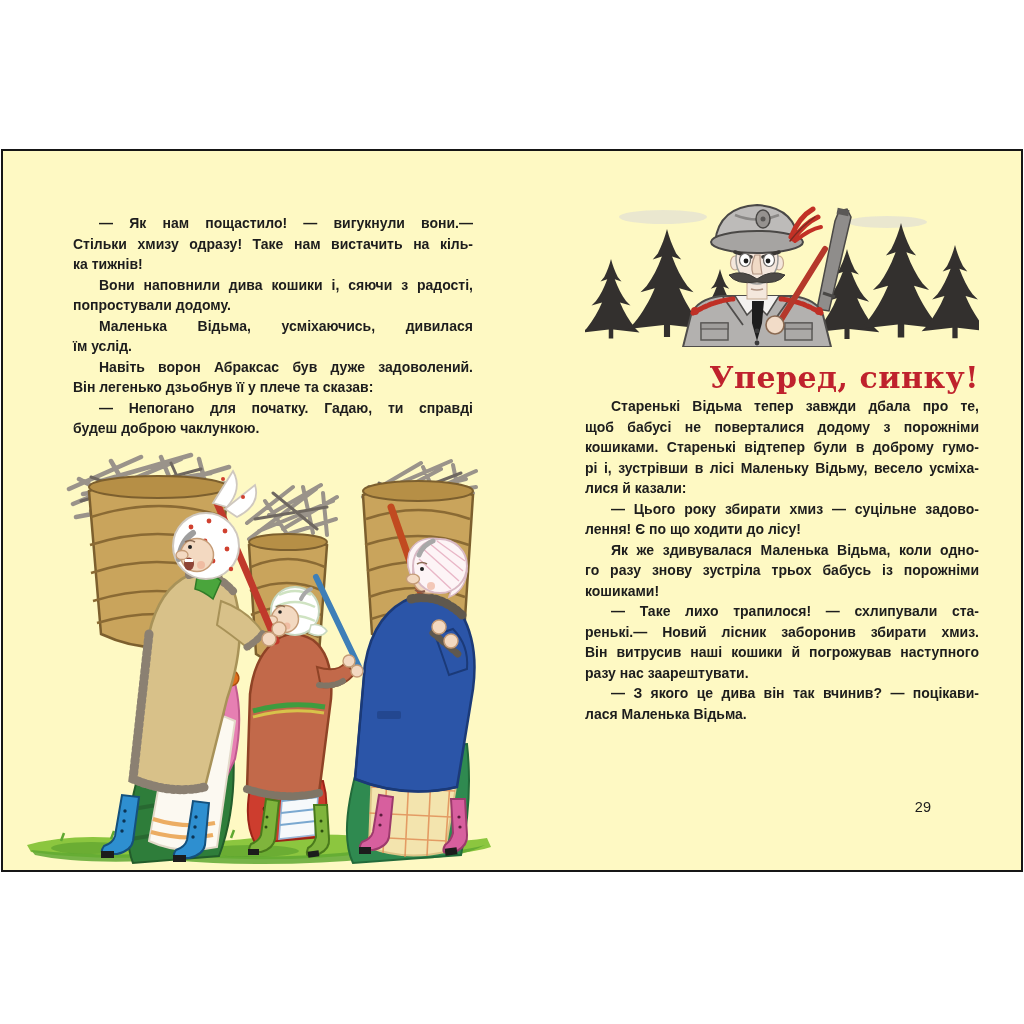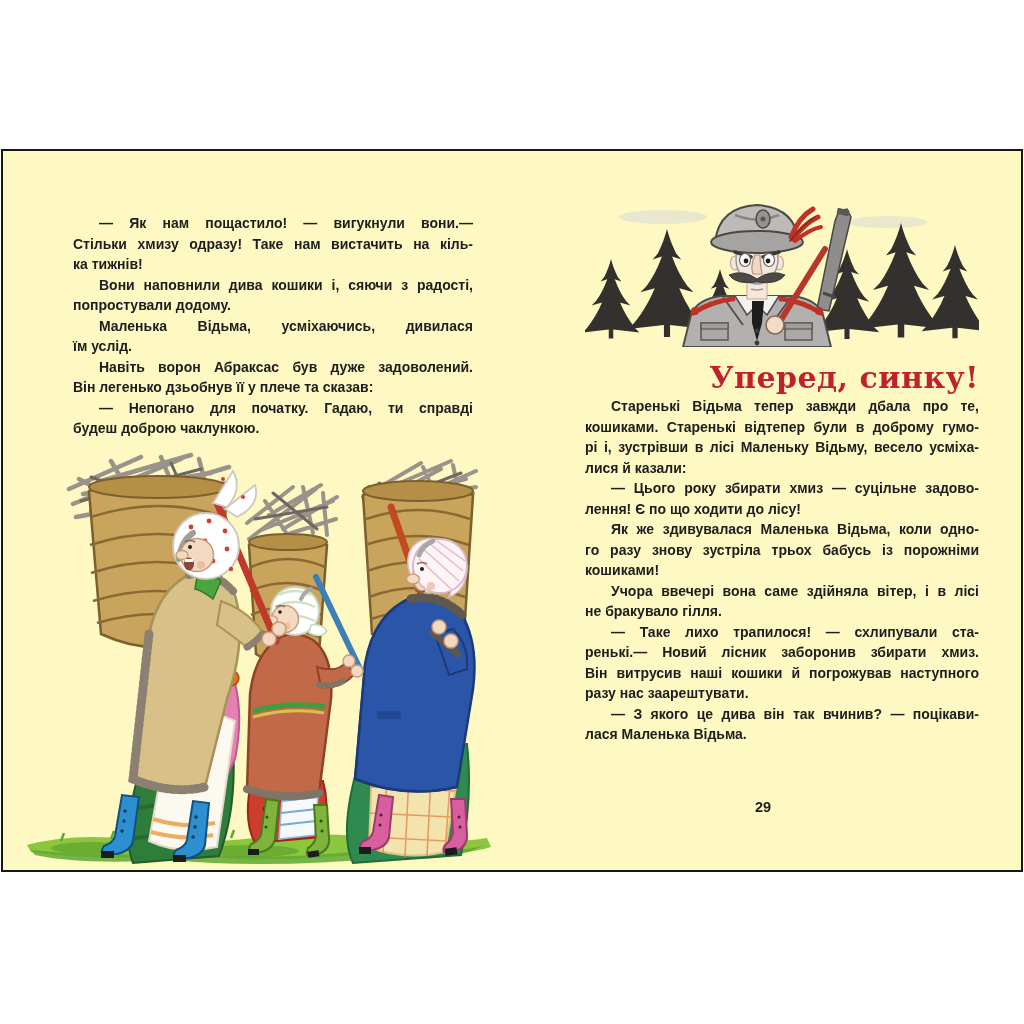--- a/index.html
+++ b/index.html
@@ -46,23 +46,23 @@
     text-align:right;
     font-family:"DejaVu Serif", serif;
     font-weight:bold;
     font-size:30px;
     letter-spacing:0.5px;
     color:var(--heading-red);
     margin-top:8px;
   }
   .page-number{
     position:absolute;
-    left:574px; top:648px; width:372px;
-    text-align:center;
-    font-weight:bold;
+    left:556px; top:648px; width:372px;
+    text-align:right;
+    font-weight:normal;
     font-size:14.5px;
     color:var(--text-color);
   }
   
   .illus{ position:absolute; }
   #forester-illus{ left:582px; top:46px; width:394px; height:150px; }
   #grannies-illus{ left:18px; top:298px; width:512px; height:424px; }
   svg{ display:block; width:100%; height:100%; }
 </style>
 </head>
@@ -373,36 +373,33 @@
         </g>
       </g>
     </svg>
   </div>
 
   <div class="chapter-heading">Уперед, синку!</div>
 
   <div id="right-text" class="text-col">
       <div class="para">
         <div class="line first">Старенькі Відьма тепер завжди дбала про те,</div>
+        <div class="line">щоб бабусі не поверталися додому з порожніми</div>
         <div class="line">кошиками. Старенькі відтепер були в доброму гумо-</div>
         <div class="line">рі і, зустрівши в лісі Маленьку Відьму, весело усміха-</div>
         <div class="line last">лися й казали:</div>
       </div>
       <div class="para">
         <div class="line first">— Цього року збирати хмиз — суцільне задово-</div>
         <div class="line last">лення! Є по що ходити до лісу!</div>
       </div>
       <div class="para">
         <div class="line first">Як же здивувалася Маленька Відьма, коли одно-</div>
         <div class="line">го разу знову зустріла трьох бабусь із порожніми</div>
         <div class="line last">кошиками!</div>
-      </div>
-      <div class="para">
-        <div class="line first">Учора ввечері вона саме здійняла вітер, і в лісі</div>
-        <div class="line last">не бракувало гілля.</div>
       </div>
       <div class="para">
         <div class="line first">— Таке лихо трапилося! — схлипували ста-</div>
         <div class="line">ренькі.— Новий лісник заборонив збирати хмиз.</div>
         <div class="line">Він витрусив наші кошики й погрожував наступного</div>
         <div class="line last">разу нас заарештувати.</div>
       </div>
       <div class="para">
         <div class="line first">— З якого це дива він так вчинив? — поцікави-</div>
         <div class="line last">лася Маленька Відьма.</div>

